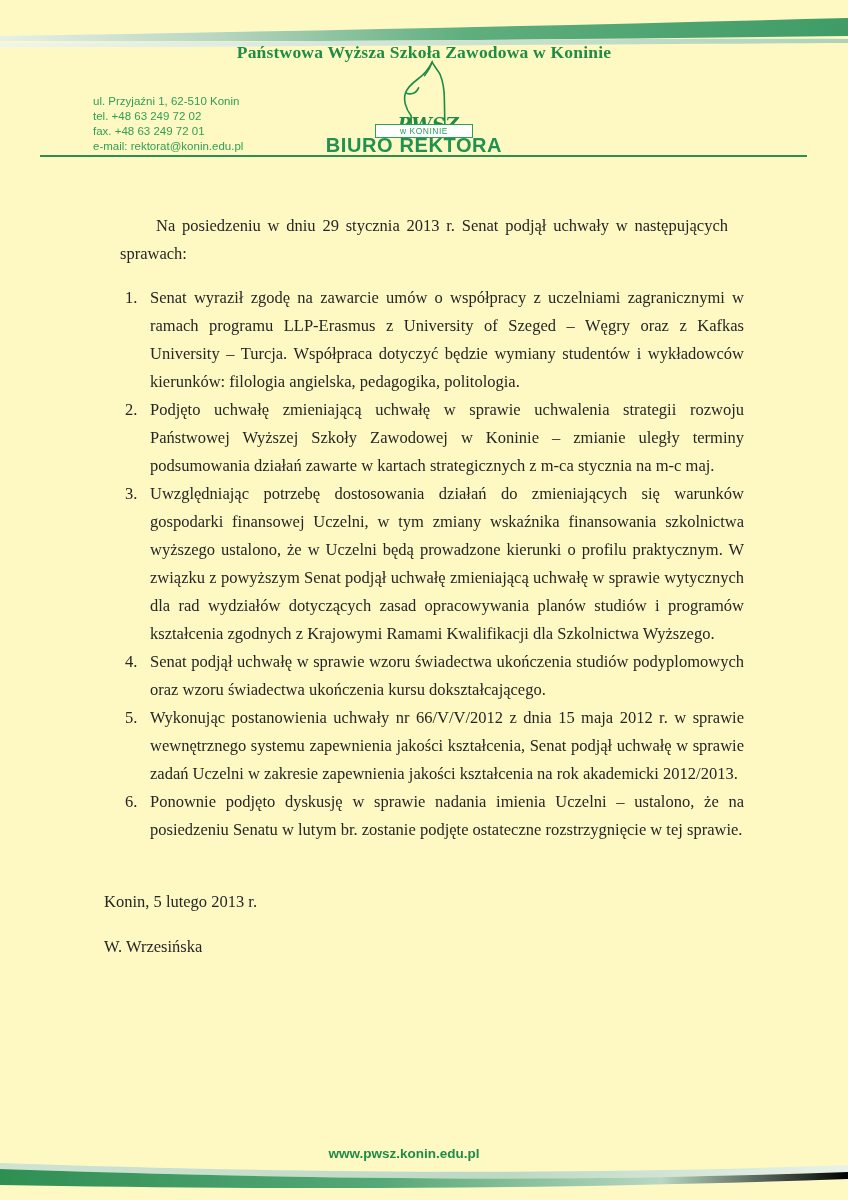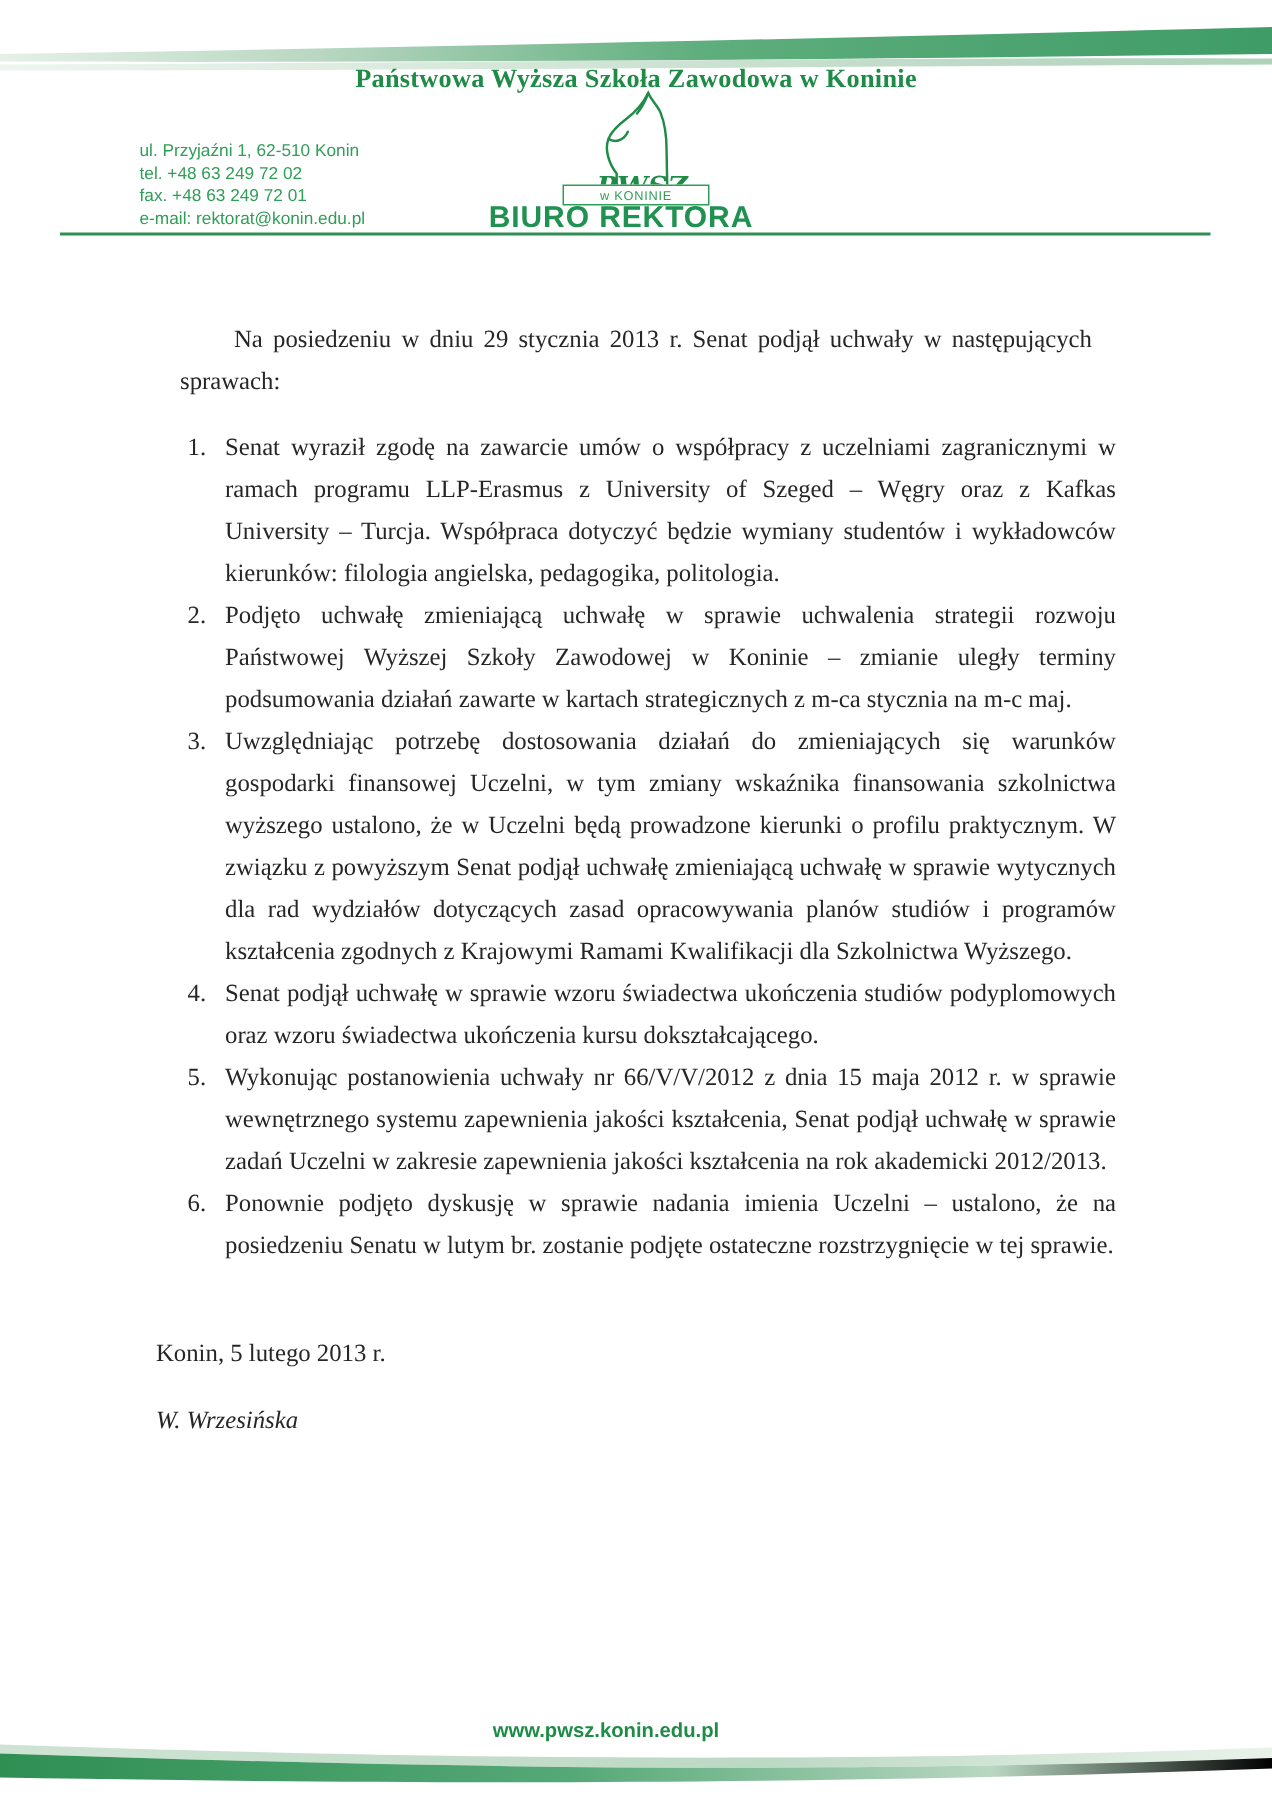--- a/index.html
+++ b/index.html
@@ -1,19 +1,19 @@
 <!DOCTYPE html>
 <html><head>
 <meta charset="utf-8">
 <style>
   html,body{margin:0;padding:0;background:#888;}
   .page{
     position:relative;
     width:848px;height:1200px;
-    background:#ffffff;
+    background:#fef9c3;
     margin:0 auto;
     overflow:hidden;
     font-family:"Liberation Serif", serif;
   }
   
   .band-top{position:absolute;top:16px;left:0;width:848px;height:34px;}
   .band-bottom{position:absolute;top:1158px;left:0;width:848px;height:36px;}
   .uni-name{
     position:absolute;top:42px;left:0;width:848px;
     text-align:center;
@@ -56,21 +56,21 @@
   }
   .intro{
     margin:16px;text-align:justify;text-indent:36px;
   }
   .olist{margin-top:8px;}
   .oitem{position:relative;padding-left:46px;text-align:justify;}
   .oitem .num{
     position:absolute;left:21px;top:0;width:24px;text-align:left;
   }
   .dateline{margin-top:44px;}
-  .signature{margin-top:16px;font-style:italic;}
+  .signature{margin-top:16px;}
   
   .website{
     position:absolute;top:1146px;left:0;width:808px;text-align:center;
     font-family:"Liberation Sans", sans-serif;font-weight:bold;
     font-size:13.5px;color:#1e8c46;
   }
 </style>
 </head>
 <body>
 

